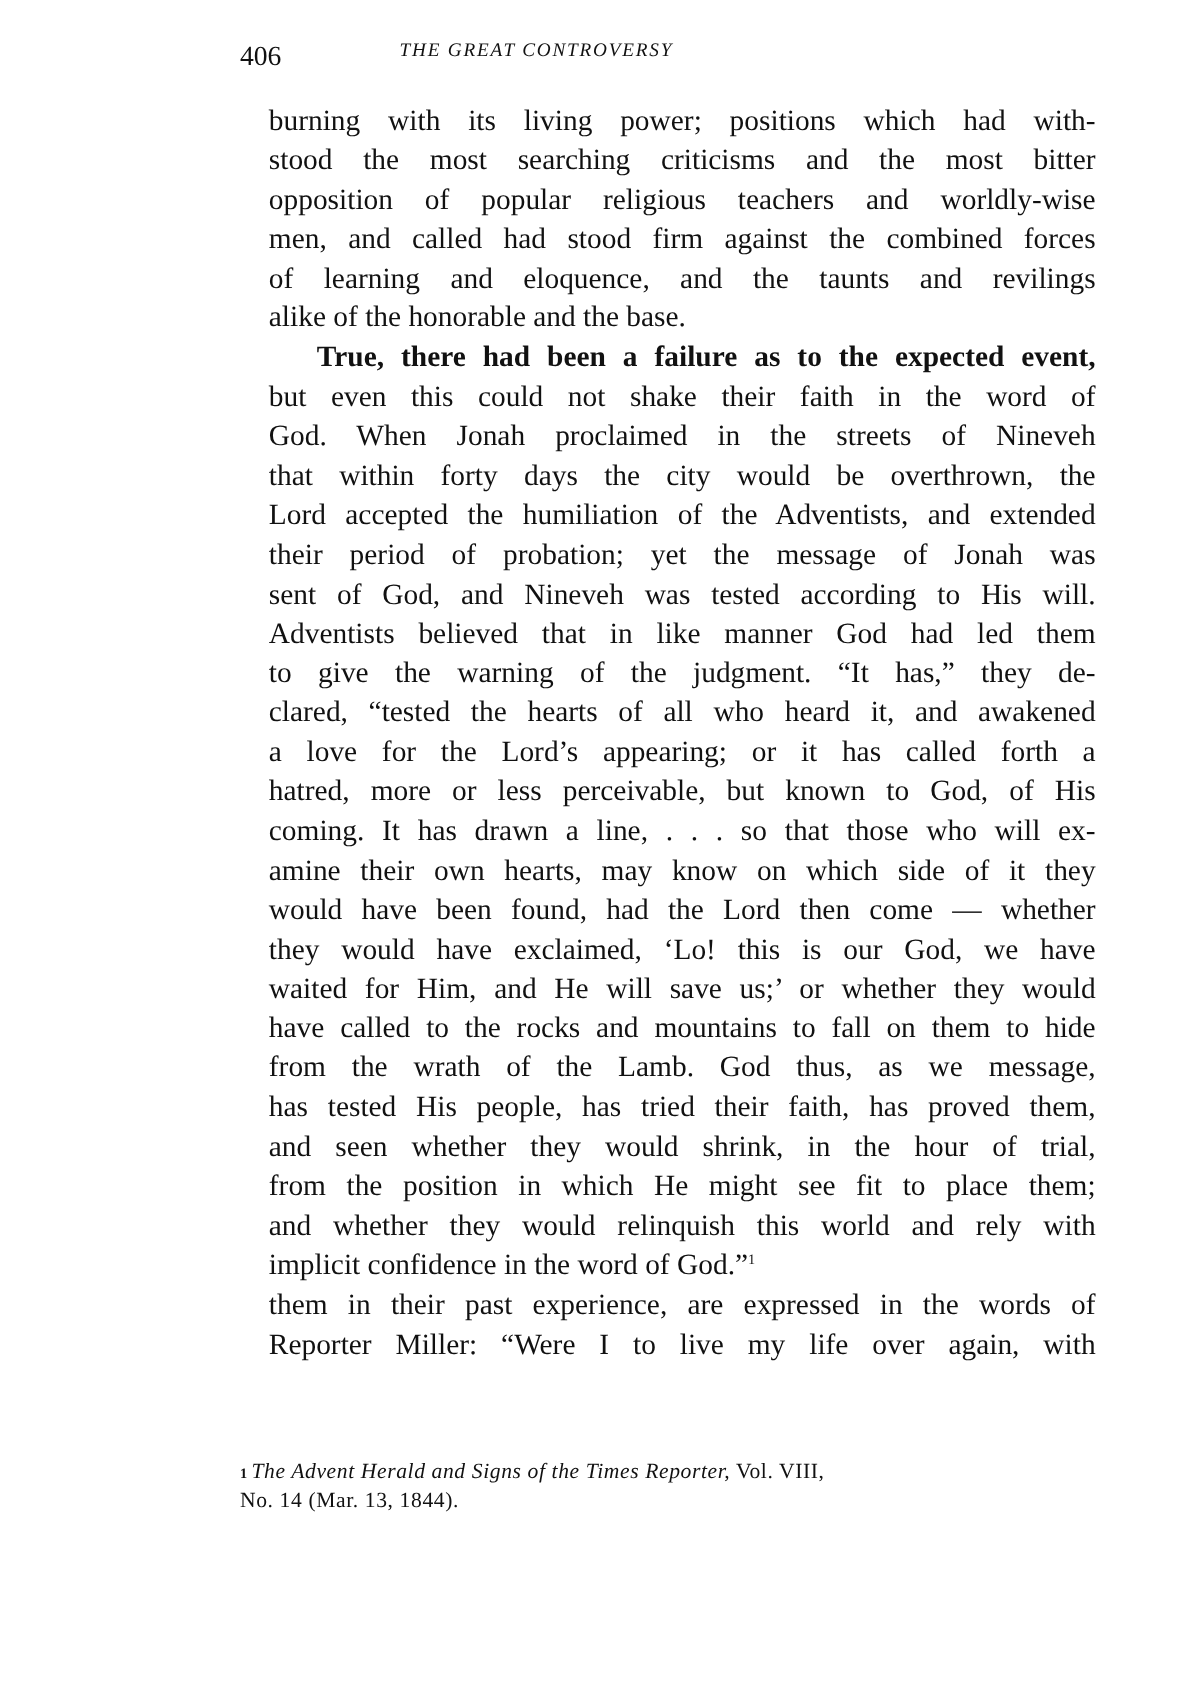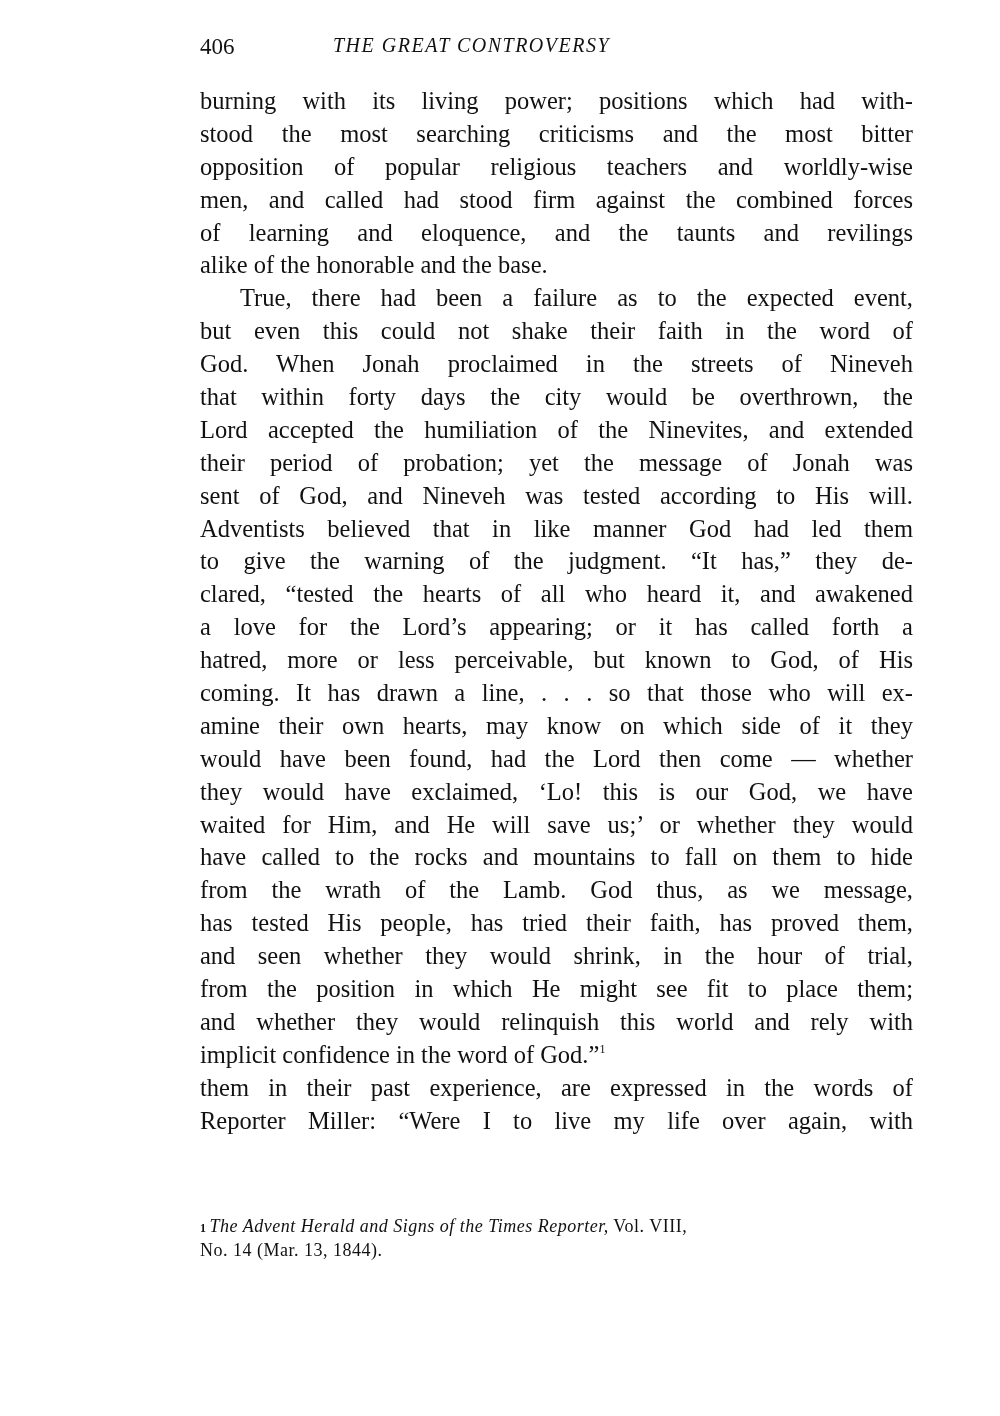--- a/index.html
+++ b/index.html
@@ -1,25 +1,25 @@
 <!DOCTYPE html>
 <html><head>
 <meta charset="utf-8">
 <style>
   html, body { margin: 0; padding: 0; background: #ffffff; }
   body { width: 1000px; height: 1416px; position: relative; overflow: hidden; }
   .page { position: absolute; left: 0; top: 0; width: 940px; height: 1416px; background: #fff; color: #111; font-family: "Liberation Serif", "DejaVu Serif", serif; }
   .header { position: absolute; top: 34px; left: 200px; width: 720px; height: 34px; }
   .page-number { position: absolute; left: 0; top: 0; font-size: 23px; }
-  .running-title { position: absolute; left: 133px; top: 0; font-size: 20px; font-style: italic; letter-spacing: 1.5px; }
+  .running-title { position: absolute; left: 133px; top: 0; font-size: 16px; font-style: italic; letter-spacing: 1.5px; }
   .body-text { position: absolute; left: 200px; top: 85px; width: 713px; }
   .line { display: block; height: 32.9px; line-height: 32.9px; font-size: 24.5px; text-align: justify; text-align-last: justify; white-space: nowrap; overflow: visible; }
   .line.last { text-align-last: left; }
-  .line.indent { padding-left: 40px; }
-  .line span { white-space: normal; }
+  .line.indent { padding-left: 40px; font-weight: bold; }
+  .line span { white-space: normal; margin-left: 24px; }
   sup { font-size: 12px; vertical-align: top; line-height: 1; position: relative; top: 4px; }
   .footnote { position: absolute; left: 200px; top: 1214px; width: 720px; text-align: left; font-size: 18px; line-height: 24px; letter-spacing: 0.5px; }
   .footnote i { font-style: italic; }
   .fn-mark { font-size: 12px; vertical-align: top; position: relative; top: 2px; margin-right: 3px; font-weight: bold; }
 </style>
 </head>
 <body>
 
 <div class="page">
   <div class="header">
@@ -31,21 +31,21 @@
     <div class="line"><span>burning with its living power; positions which had with-</span></div>
     <div class="line"><span>stood the most searching criticisms and the most bitter</span></div>
     <div class="line"><span>opposition of popular religious teachers and worldly-wise</span></div>
     <div class="line"><span>men, and called had stood firm against the combined forces</span></div>
     <div class="line"><span>of learning and eloquence, and the taunts and revilings</span></div>
     <div class="line last"><span>alike of the honorable and the base.</span></div>
     <div class="line indent"><span>True, there had been a failure as to the expected event,</span></div>
     <div class="line"><span>but even this could not shake their faith in the word of</span></div>
     <div class="line"><span>God.  When Jonah proclaimed in the streets of Nineveh</span></div>
     <div class="line"><span>that within forty days the city would be overthrown, the</span></div>
-    <div class="line"><span>Lord accepted the humiliation of the Ninevites, and extended</span></div>
+    <div class="line"><span>Lord accepted the humiliation of the Adventists, and extended</span></div>
     <div class="line"><span>their period of probation; yet the message of Jonah was</span></div>
     <div class="line"><span>sent of God, and Nineveh was tested according to His will.</span></div>
     <div class="line"><span>Adventists believed that in like manner God had led them</span></div>
     <div class="line"><span>to give the warning of the judgment.  “It has,” they de-</span></div>
     <div class="line"><span>clared, “tested the hearts of all who heard it, and awakened</span></div>
     <div class="line"><span>a love for the Lord’s appearing; or it has called forth a</span></div>
     <div class="line"><span>hatred, more or less perceivable, but known to God, of His</span></div>
     <div class="line"><span>coming.  It has drawn a line, . . . so that those who will ex-</span></div>
     <div class="line"><span>amine their own hearts, may know on which side of it they</span></div>
     <div class="line"><span>would have been found, had the Lord then come — whether</span></div>

